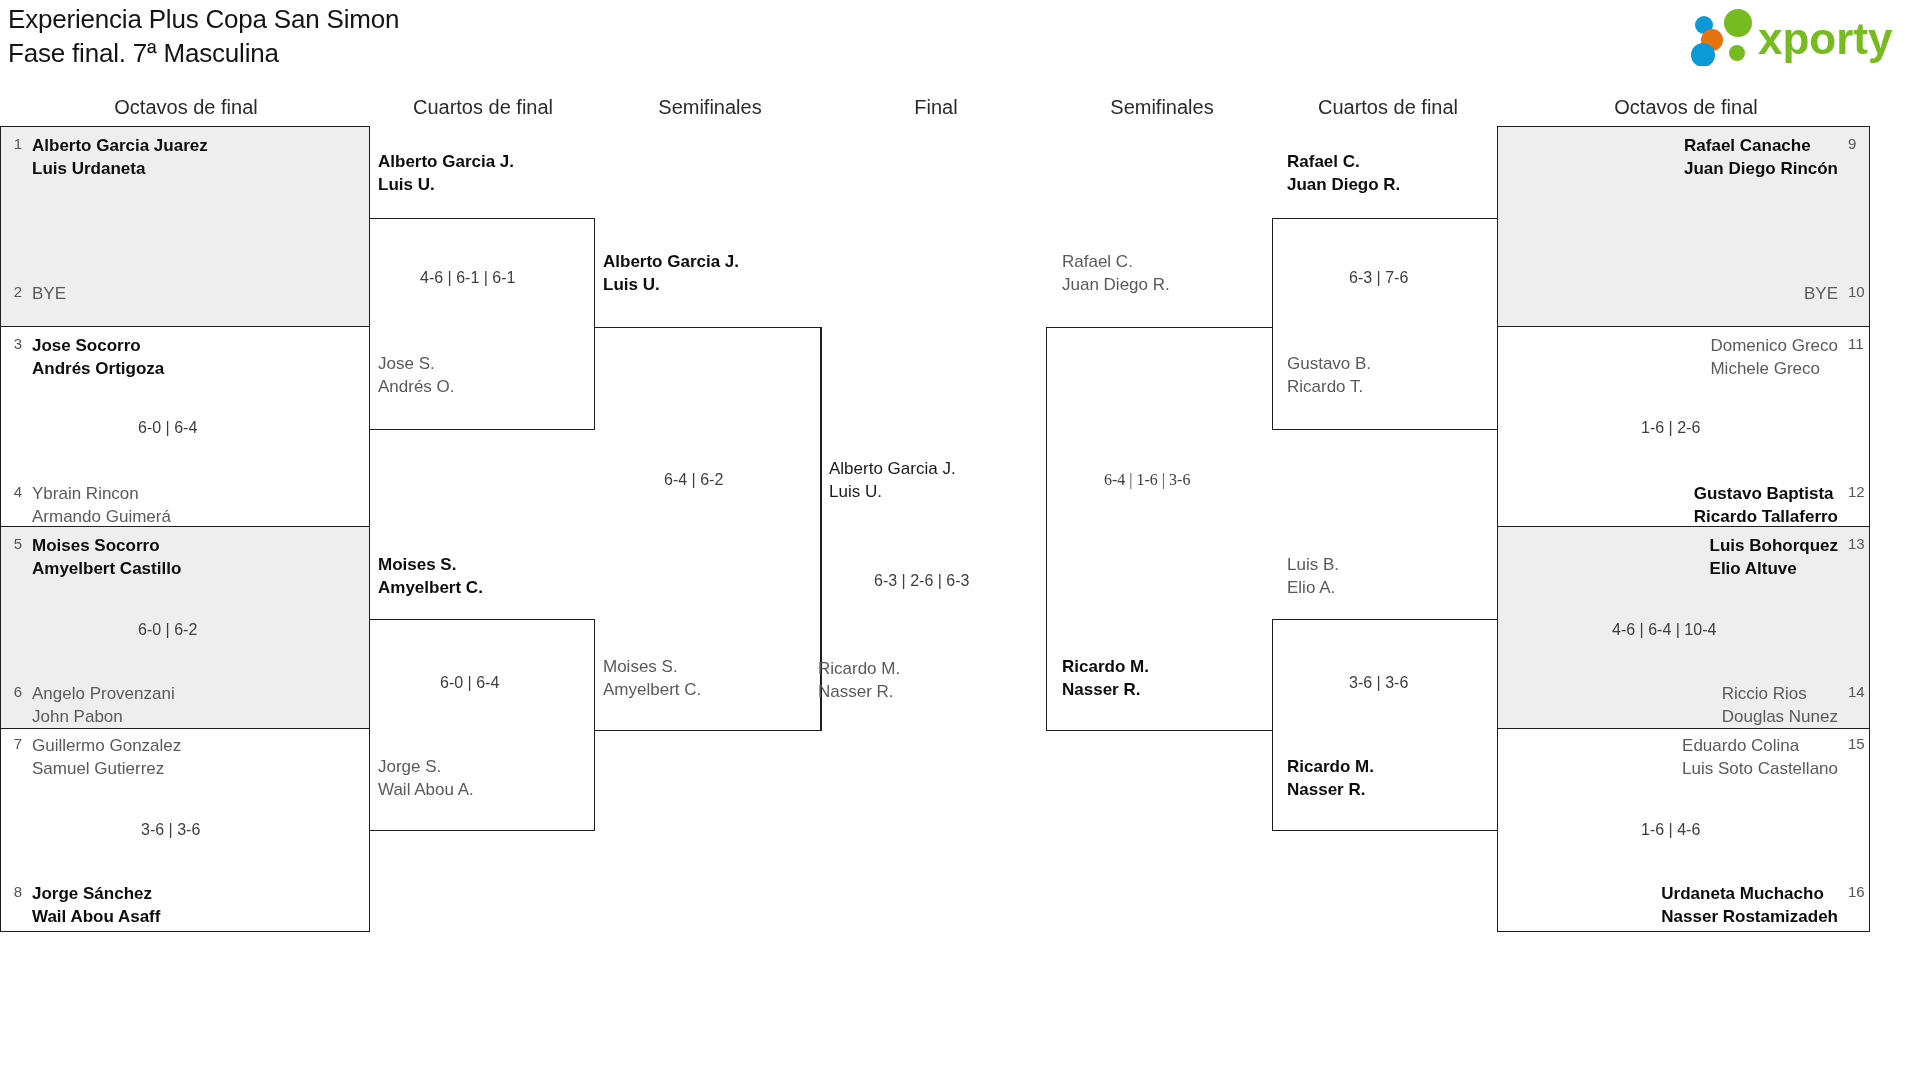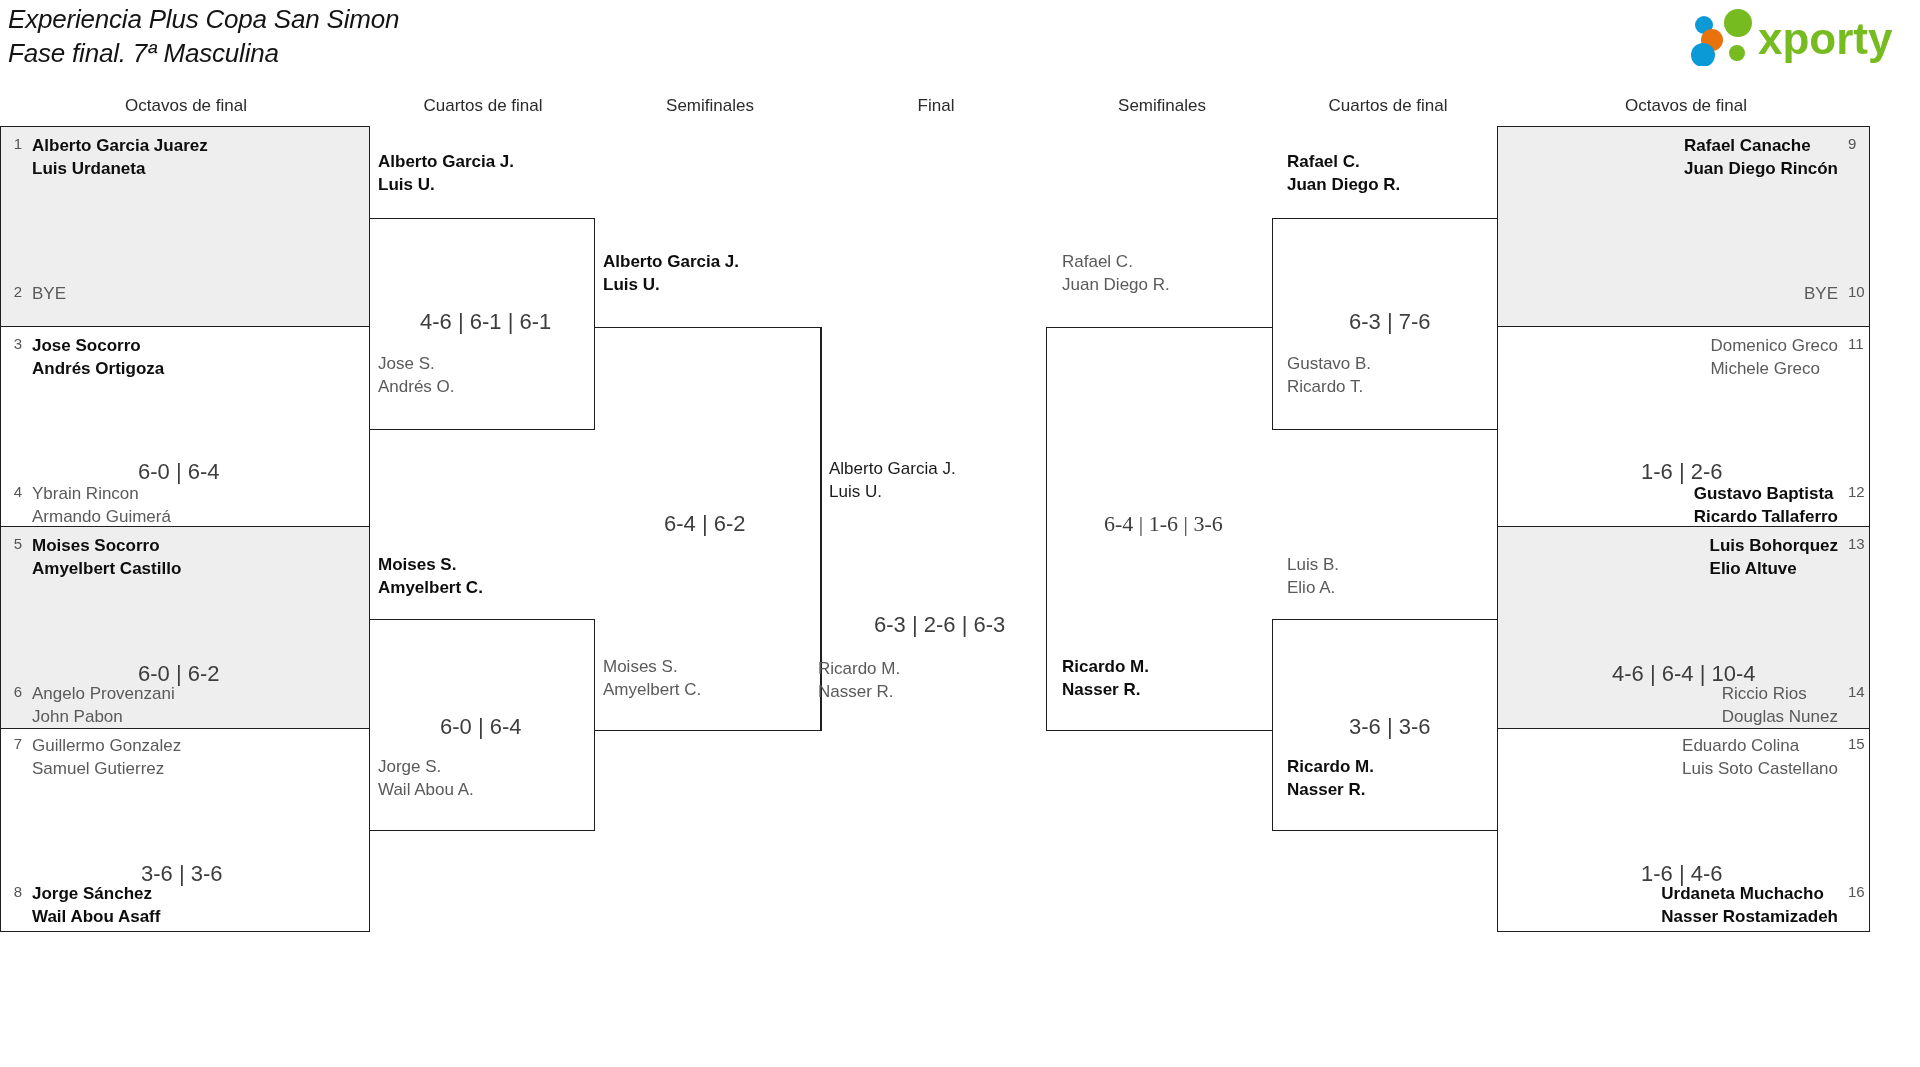--- a/index.html
+++ b/index.html
@@ -6,32 +6,32 @@
   html, body {
     width: 1920px; height: 1067px;
     background: #ffffff;
     font-family: "Liberation Sans", sans-serif;
     color: #1a1a1a;
     overflow: hidden;
   }
   #root { position: relative; width: 1920px; height: 1067px; }
 
   
-  .title-block { position: absolute; left: 8px; top: 2px; font-style: italic; }
+  .title-block { position: absolute; left: 8px; top: 2px; }
   .title-line {
     font-size: 26px; font-weight: 400; line-height: 34px;
     color: #141414; letter-spacing: -0.2px; white-space: nowrap;
   }
 
   .logo { position: absolute; right: 22px; top: 8px; width: 212px; height: 58px; }
   .logo svg { display:block; }
 
   
   .round-head {
-    position: absolute; font-size: 17px; font-weight: 400;
+    position: absolute; font-size: 20px; font-weight: 400;
     color: #2b2b2b; text-align: center; white-space: nowrap;
     top: 96px; transform: translateX(-50%);
   }
 
   
   .entry { position: absolute; display: flex; align-items: flex-start; }
   .entry .seed {
     font-size: 15px; color: #555; line-height: 20px;
     width: 22px; flex: 0 0 22px; text-align: right;
   }
@@ -41,22 +41,22 @@
   .entry.right .names { }
 
   .nm { display:block; white-space: nowrap; }
   .win { color: #0d0d0d; font-weight: 700; }
   .los { color: #5a5a5a; font-weight: 400; }
   .reg { color: #1a1a1a; font-weight: 400; }
   .bye { font-size: 17px; color: #5a5a5a; font-weight: 400; line-height:23px; }
 
   
   .score {
-    position: absolute; font-size: 22px; color: #3d3d3d;
-    white-space: nowrap; line-height: 20px; margin-top: 44px;
+    position: absolute; font-size: 16px; color: #3d3d3d;
+    white-space: nowrap; line-height: 20px;
   }
 
   
   .lbl { position: absolute; font-size: 17px; line-height: 23px; white-space: nowrap; }
   .lbl.right { }
 
   
   .band { position: absolute; background: #eeeeee; }
 
   

